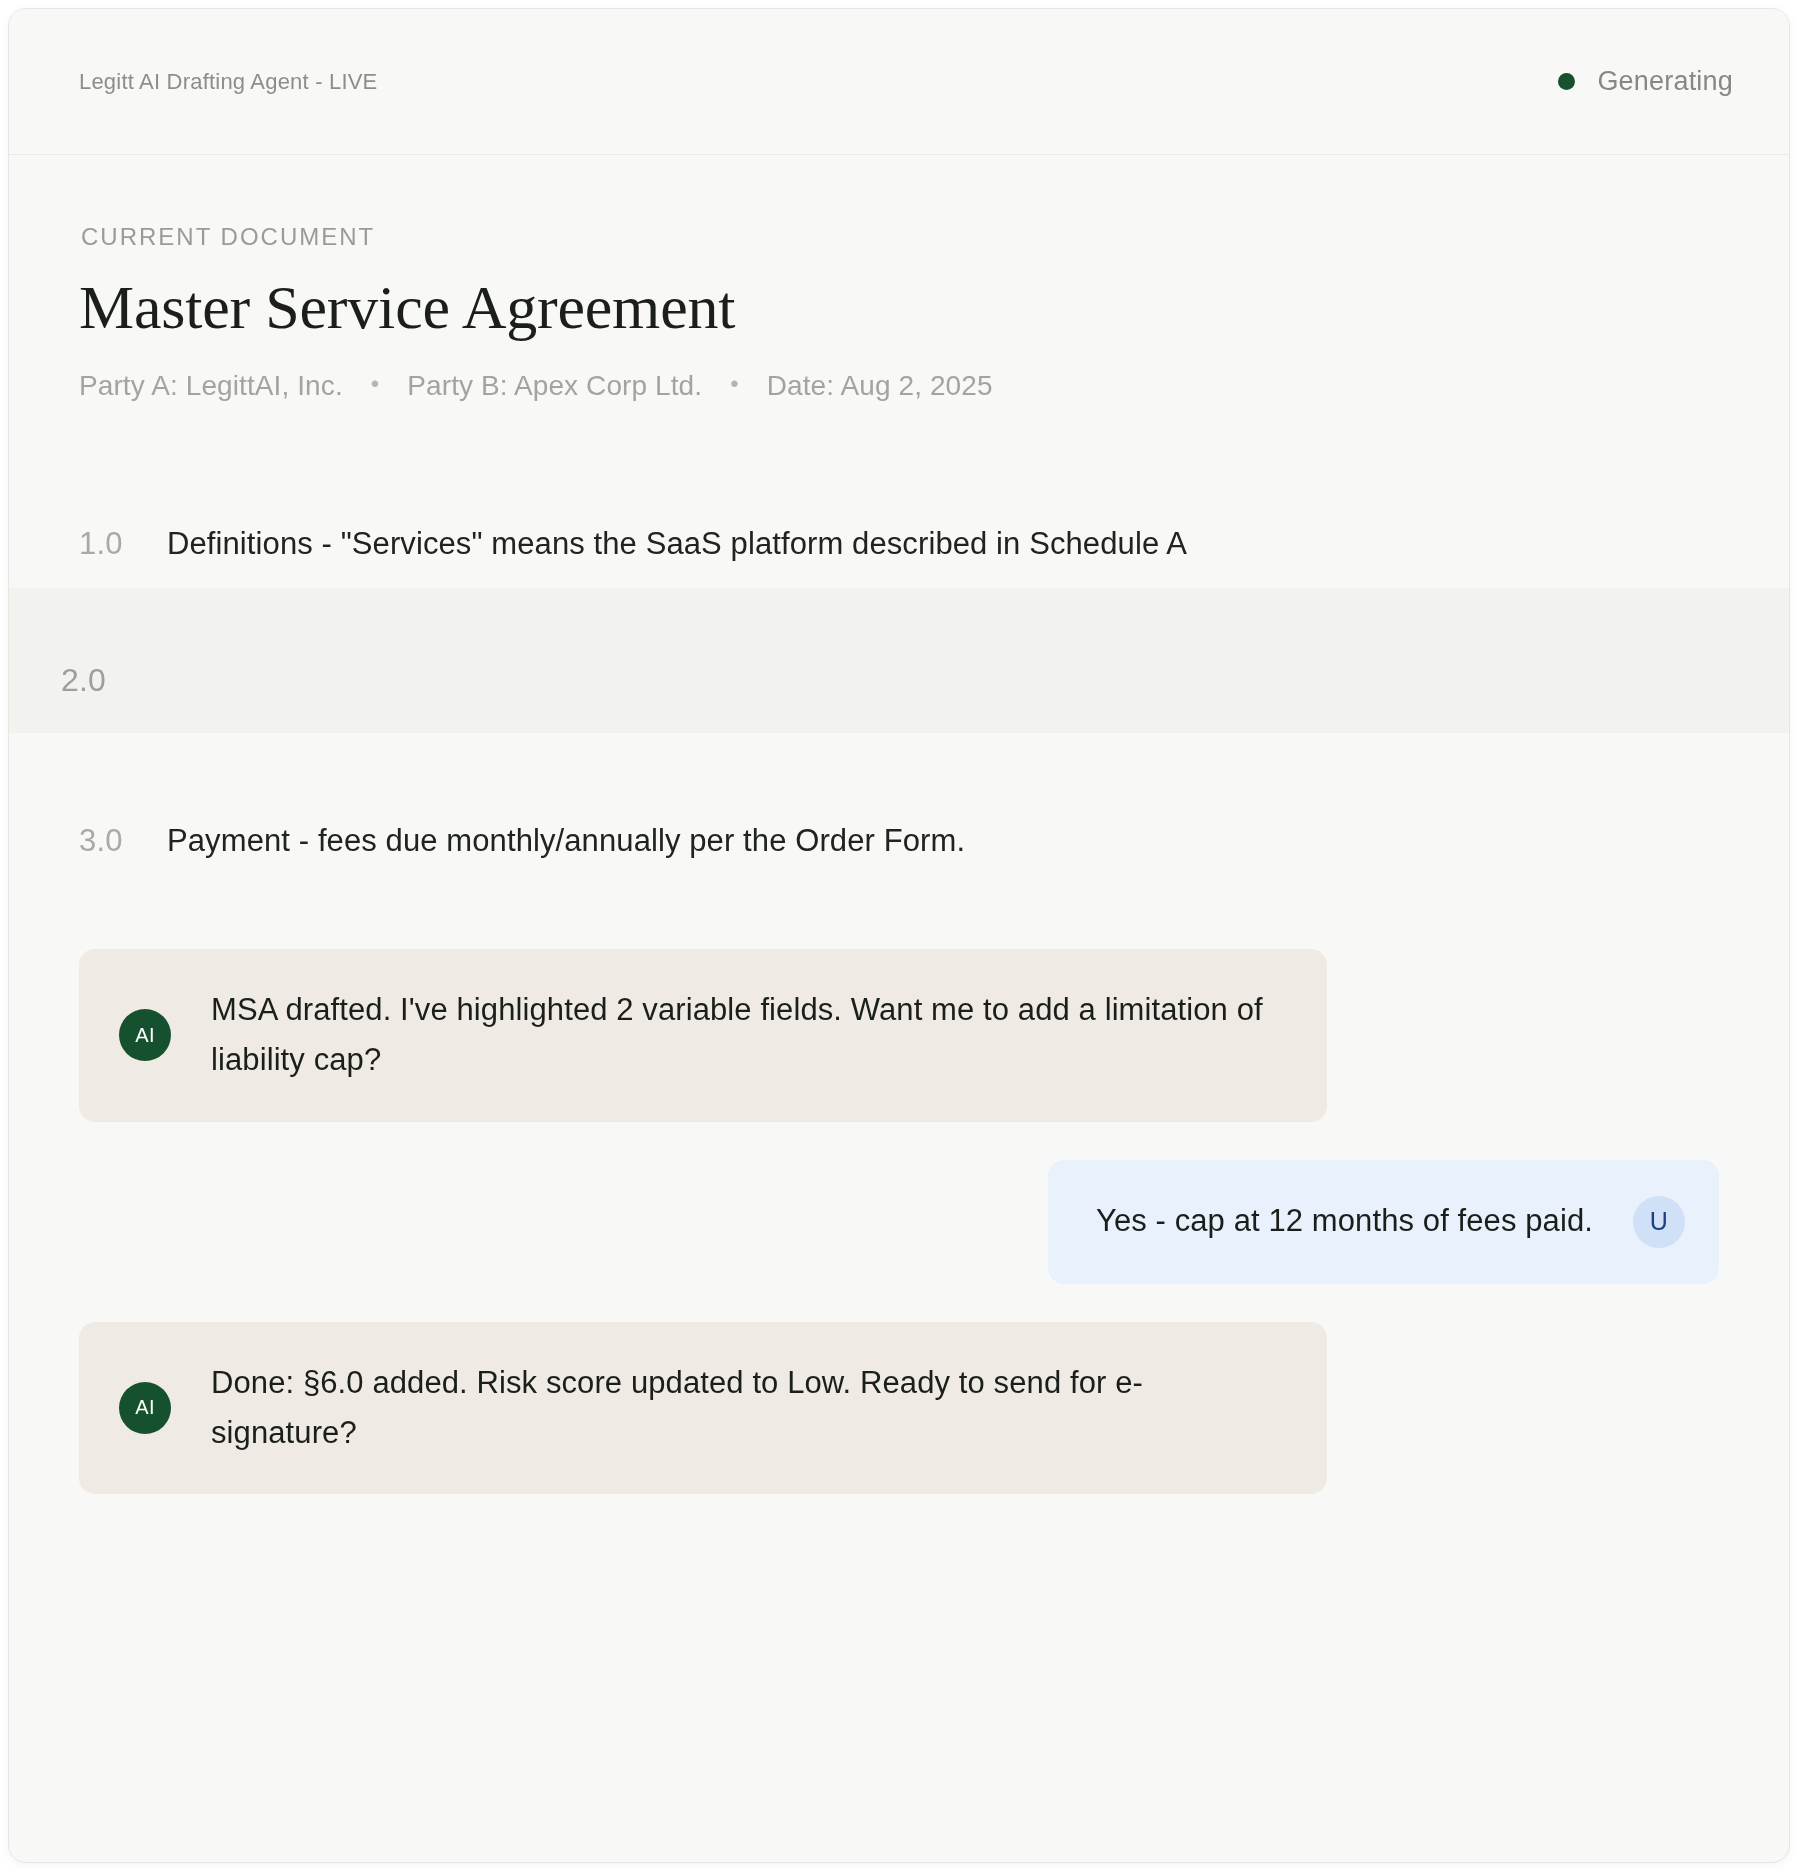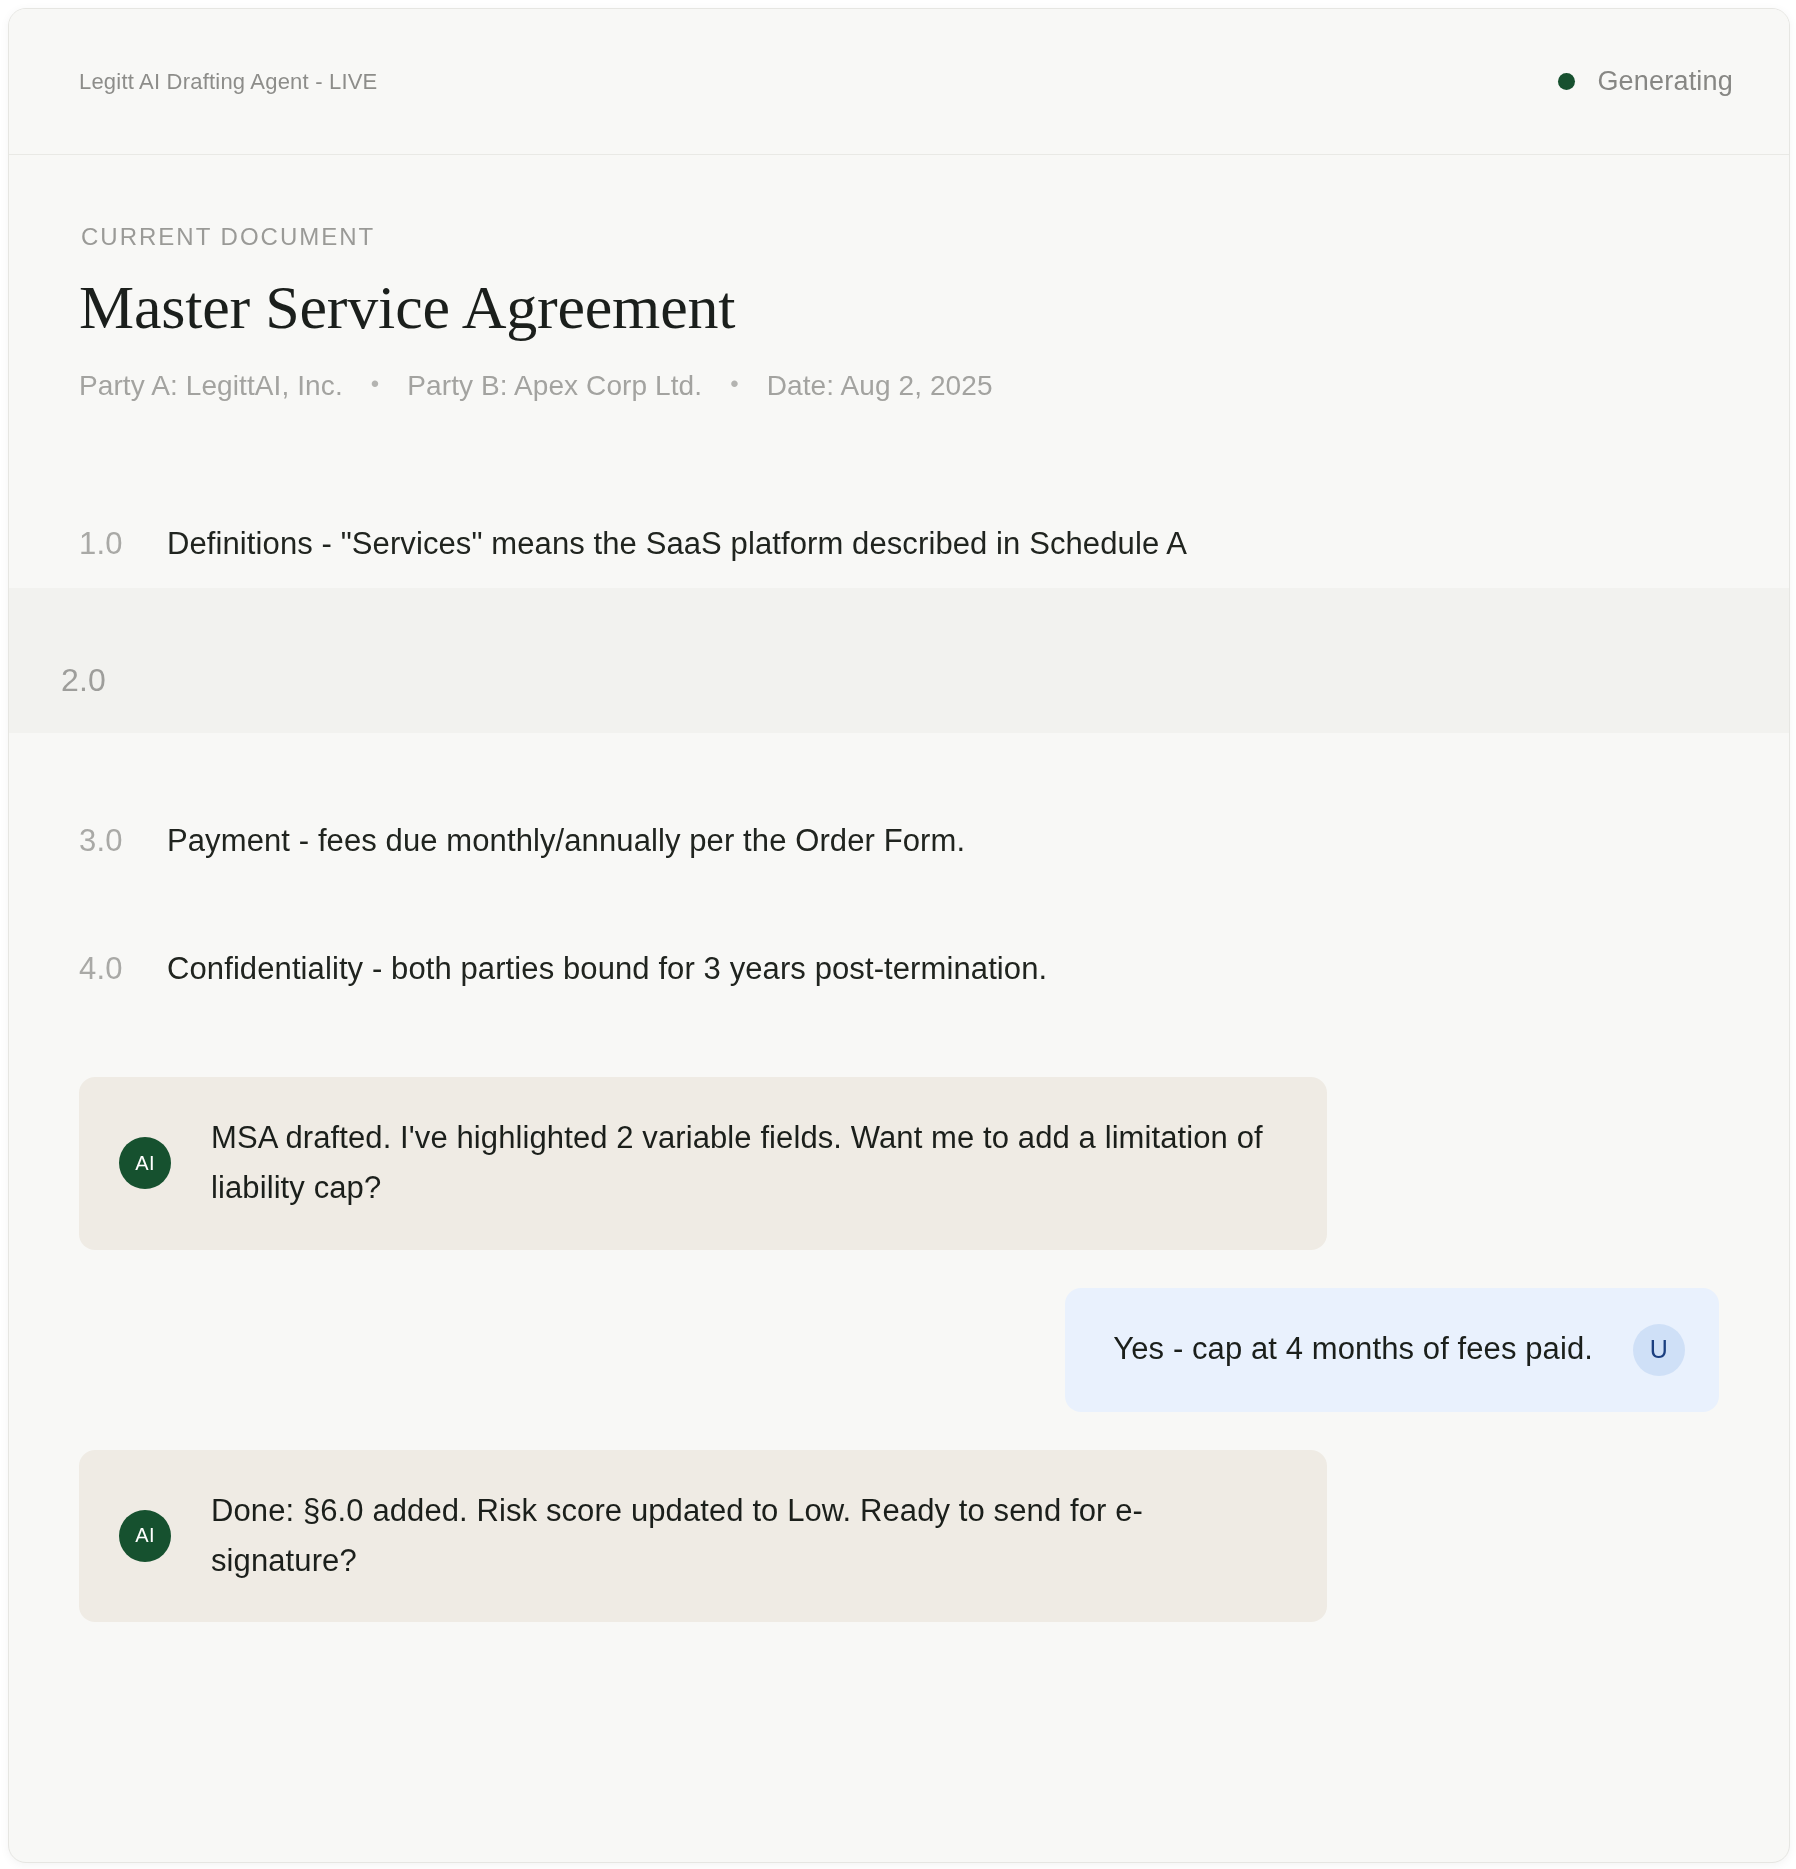--- a/index.html
+++ b/index.html
@@ -251,39 +251,35 @@
 
       <div class="clause highlight">
         <span class="num">2.0</span>
       </div>
 
       <div class="clause gap-top">
         <span class="num">3.0</span>
         <span class="text">Payment - fees due monthly/annually per the Order Form.</span>
       </div>
 
-      <div class="clause">
-        <span class="num">4.0</span>
-        <span class="text">Confidentiality - both parties bound for 3 years post-termination.</span>
-      </div>
 
     </div>
 
     <div class="chat">
 
       <div class="msg ai">
         <div class="bubble ai">
           <span class="avatar ai">AI</span>
           <span class="bubble-text">MSA drafted. I've highlighted 2 variable fields. Want me to add a limitation of liability cap?</span>
         </div>
       </div>
 
       <div class="msg user">
         <div class="bubble user">
-          <span class="bubble-text">Yes - cap at 4 months of fees paid.</span>
+          <span class="bubble-text">Yes - cap at 12 months of fees paid.</span>
           <span class="avatar user">U</span>
         </div>
       </div>
 
       <div class="msg ai">
         <div class="bubble ai">
           <span class="avatar ai">AI</span>
           <span class="bubble-text">Done: §6.0 added. Risk score updated to Low. Ready to send for e-signature?</span>
         </div>
       </div>

